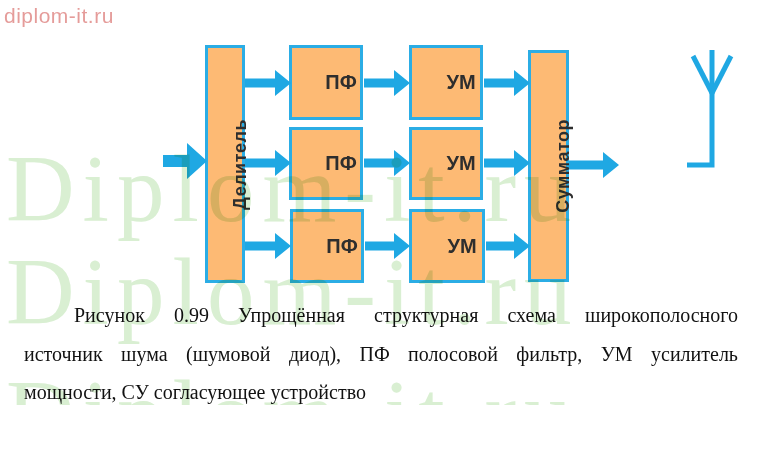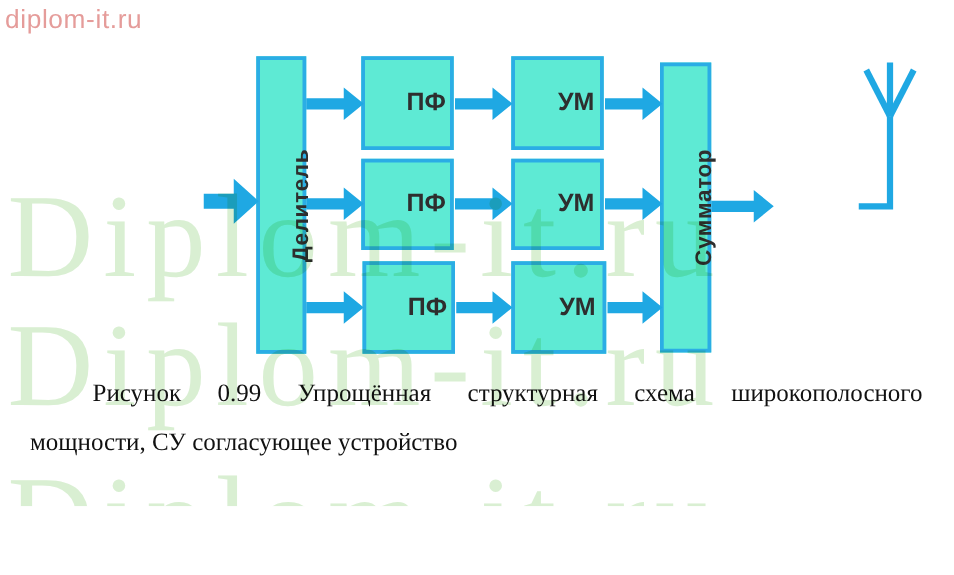--- a/index.html
+++ b/index.html
@@ -7,21 +7,21 @@
     position:relative;width:763px;height:405px;background:#fff;
     overflow:hidden;font-family:"Liberation Sans",sans-serif;
   }
   
   .logo{
     position:absolute;left:4px;top:4px;
     font-size:21px;color:var(--logo);letter-spacing:0.5px;
   }
   
   .box{
-    position:absolute;box-sizing:border-box;background:#5eead4;
+    position:absolute;box-sizing:border-box;background:#fdba74;
     border:3px solid var(--border);
     display:flex;align-items:center;justify-content:center;
     color:var(--label);font-weight:bold;font-size:20px;padding-left:30px;
   }
   .box .vlabel{
     writing-mode:vertical-rl;transform:rotate(180deg);
     font-size:18px;letter-spacing:0.5px;
   }
   .b-ish{left:87px;top:125px;width:76px;height:71px;}
   .b-divider{left:205px;top:45px;width:40px;height:238px;}
@@ -102,20 +102,21 @@
     <path class="aline" d="M687,165 L712,165 L712,93"></path>
     <g>
       <path class="aline" d="M712,93 L693,56"></path>
       <path class="aline" d="M712,93 L712,50"></path>
       <path class="aline" d="M712,93 L731,56"></path>
     </g>
   </svg>
 
   <div class="caption">
     <div class="cline first">Рисунок 0.99 Упрощённая структурная схема широкополосного</div>
+    <div class="cline">источник шума (шумовой диод), ПФ  полосовой фильтр, УМ  усилитель</div>
     <div class="cline last">мощности, СУ  согласующее устройство</div>
   </div>
 
   <div class="wm wm1">Diplom-it.ru</div>
   <div class="wm wm2">Diplom-it.ru</div>
   <div class="wm wm3">Diplom-it.ru</div>
 
 </div>
 
 </body></html>

